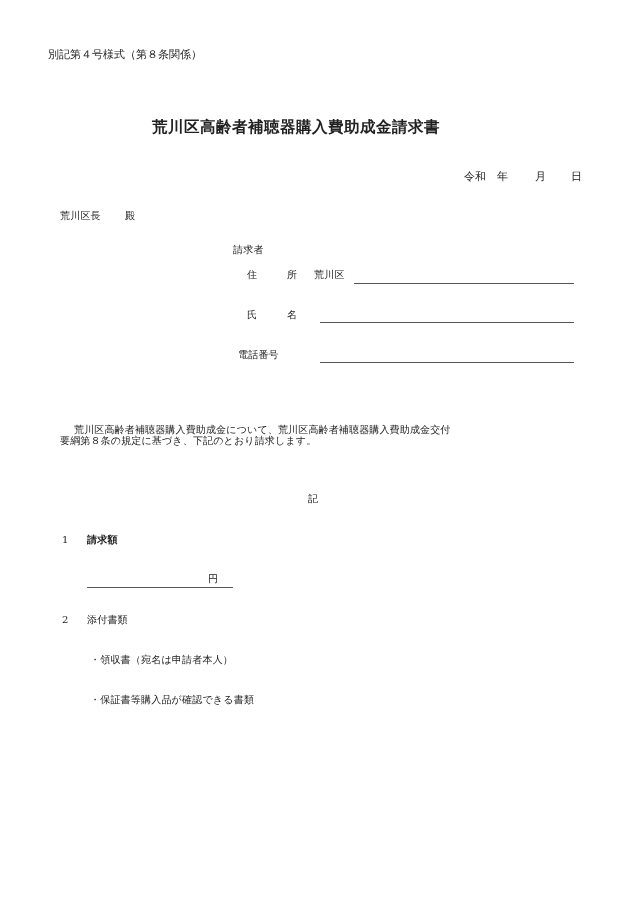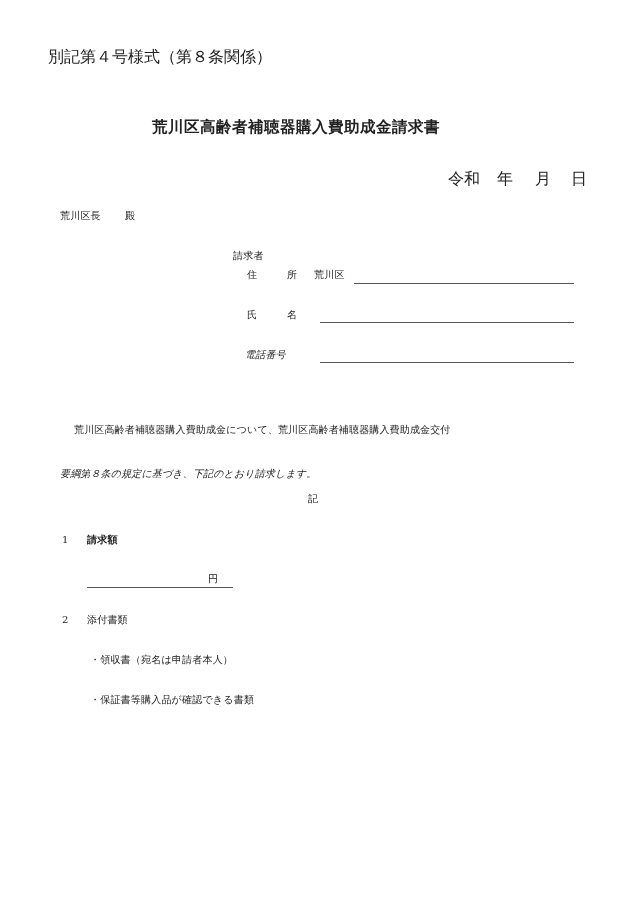--- a/index.html
+++ b/index.html
@@ -13,80 +13,80 @@
       position: relative;
       overflow: hidden;
       font-family: "DejaVu Serif", "Liberation Serif", serif;
       color: #222222;
     }
     .abs {
       position: absolute;
       white-space: nowrap;
       line-height: 1;
     }
-    .small { font-size: 16px; }
+    .small { font-size: 11px; }
     .body-text { font-size: 10px; letter-spacing: 0.2px; }
     .title {
       font-size: 15.5px;
       font-weight: bold;
       letter-spacing: 0.5px;
     }
     .uline {
       position: absolute;
       height: 0;
       border-bottom: 1px solid #555555;
     }
   </style>
 </head>
 <body>
 
 <div class="abs small" style="left:48px; top:49px;">別記第４号様式（第８条関係）</div>
 
 <div class="abs title" style="left:0; width:592px; text-align:center; top:119px;">荒川区高齢者補聴器購入費助成金請求書</div>
 
 <div>
-  <span class="abs small" style="left:448px; top:171px;">令和</span>
+  <span class="abs small" style="left:464px; top:171px;">令和</span>
   <span class="abs" style="left:474px; top:167px; width:22px; height:18px;"></span>
   <span class="abs small" style="left:497px; top:171px;">年</span>
   <span class="abs" style="left:511px; top:167px; width:22px; height:18px;"></span>
   <span class="abs small" style="left:535px; top:171px;">月</span>
   <span class="abs" style="left:549px; top:167px; width:20px; height:18px;"></span>
   <span class="abs small" style="left:571px; top:171px;">日</span>
 </div>
 
 <div>
   <span class="abs body-text" style="left:60px; top:211px;">荒川区長</span>
   <span class="abs body-text" style="left:125px; top:211px;">殿</span>
 </div>
 
 <div>
-  <span class="abs body-text" style="left:233px; top:251px;text-align:center;">請求者</span>
+  <span class="abs body-text" style="left:233px; top:245px;text-align:center;">請求者</span>
 
   <span class="abs body-text" style="left:247px; top:270px;">住</span>
   <span class="abs body-text" style="left:287px; top:270px;">所</span>
   <span class="abs body-text" style="left:314px; top:270px;">荒川区</span>
   <div class="uline" style="left:354px; top:283px; width:220px;">
     <span class="abs body-text" style="left:4px; top:-14px;"></span>
   </div>
 
   <span class="abs body-text" style="left:247px; top:310px;">氏</span>
   <span class="abs body-text" style="left:287px; top:310px;">名</span>
   <div class="uline" style="left:320px; top:322px; width:254px;">
     <span class="abs body-text" style="left:4px; top:-14px;"></span>
   </div>
 
-  <span class="abs body-text" style="left:245px; top:350px;font-style:italic;">電話番号</span>
+  <span class="abs body-text" style="left:238px; top:350px;">電話番号</span>
   <div class="uline" style="left:320px; top:362px; width:254px;">
     <span class="abs body-text" style="left:4px; top:-14px;"></span>
   </div>
 </div>
 
 <div>
   <div class="abs body-text" style="left:74px; top:425px; letter-spacing:0.15px;font-family:Liberation Serif, serif;">荒川区高齢者補聴器購入費助成金について、荒川区高齢者補聴器購入費助成金交付</div>
-  <div class="abs body-text" style="left:60px; top:469px; letter-spacing:0.15px;font-style:italic;">要綱第８条の規定に基づき、下記のとおり請求します。</div>
+  <div class="abs body-text" style="left:60px; top:436px; letter-spacing:0.15px;">要綱第８条の規定に基づき、下記のとおり請求します。</div>
 </div>
 
 <div class="abs body-text" style="left:308px; top:494px;">記</div>
 
 <div>
   <span class="abs body-text" style="left:62px; top:535px;">1</span>
   <span class="abs body-text" style="left:87px; top:535px;font-weight:bold;">請求額</span>
   <div class="uline" style="left:87px; top:587px; width:146px;">
     <span class="abs body-text" style="left:4px; top:-14px;"></span>
   </div>

